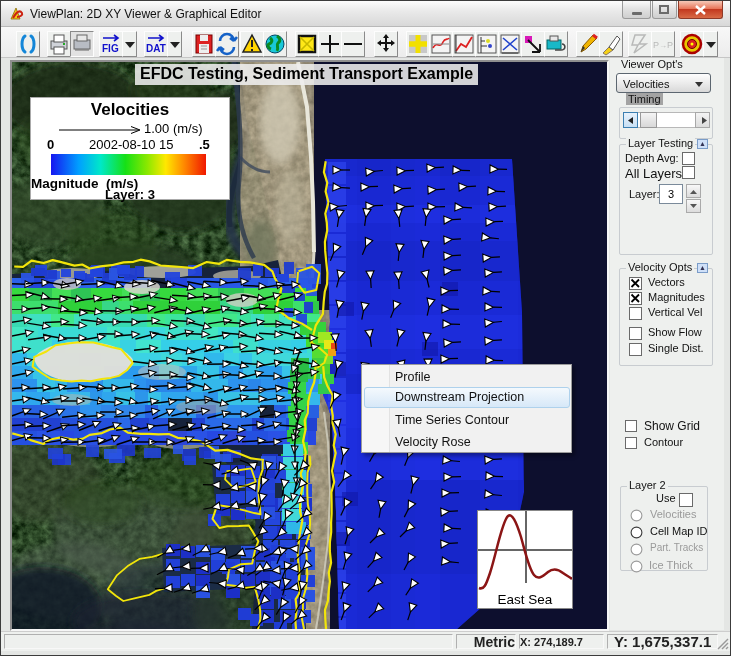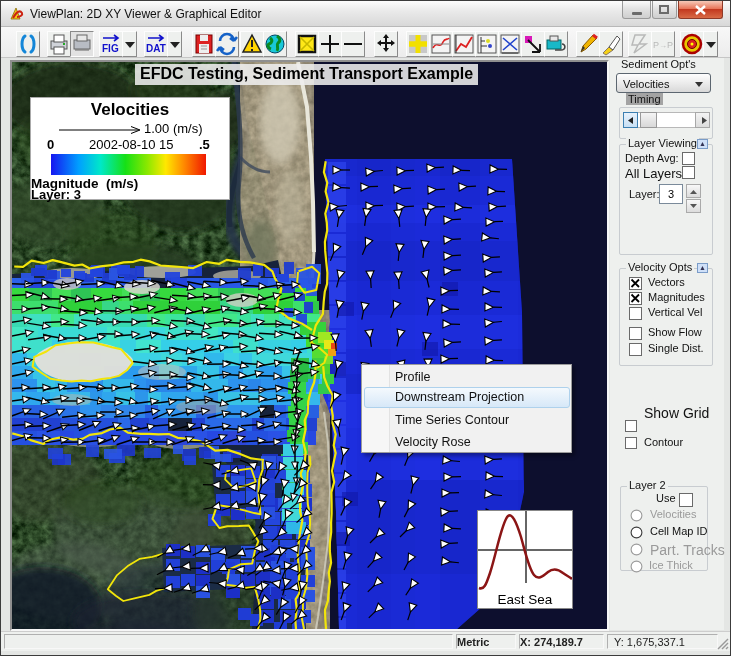--- a/index.html
+++ b/index.html
@@ -1176,54 +1176,54 @@
 <svg width="198" height="18" style="position:absolute;left:0;top:23px">
         <path d="M28,9 H107" stroke="#000" fill="none"></path>
         <path d="M100,5.5 L109,9 L100,12.5" fill="none" stroke="#000"></path>
       </svg>
 <div style="position:absolute;left:113px;top:23px;font-size:13px">1.00 (m/s)</div>
 <div style="position:absolute;left:16px;top:39px;font-size:13px;font-weight:bold">0</div>
 <div style="position:absolute;left:58px;top:39px;font-size:13px">2002-08-10 15</div>
 <div style="position:absolute;left:168px;top:39px;font-size:13px;font-weight:bold">.5</div>
 <div style="position:absolute;left:20px;top:56px;width:155px;height:21px;background:linear-gradient(90deg,#1616f0,#00a0ff 18%,#00e8c8 32%,#16e016 48%,#8ae800 62%,#ffe800 74%,#ff8800 86%,#f01800)"></div>
 <div style="position:absolute;left:0;top:78px;width:100%;text-align:left;font-weight:bold;font-size:13.5px">Magnitude&nbsp;&nbsp;(m/s)</div>
-<div style="position:absolute;left:0;top:89px;width:100%;font-weight:bold;font-size:13px">Layer: 3</div>
+<div style="position:absolute;left:0;top:89px;width:100%;text-align:center;font-weight:bold;font-size:13px">Layer: 3</div>
 </div><div class="abs" style="left:349px;top:302px;width:211px;height:89px;background:#f1f1f1;border:1px solid #9b9b9b;box-shadow:3px 3px 4px rgba(0,0,0,0.35)">
 <div style="position:absolute;left:0;top:0;width:28px;height:100%;background:#f6f6f6;border-right:1px solid #e2e2e2"></div>
 <div style="position:absolute;left:33px;top:5px;font-size:12.5px;color:#111">Profile</div>
 <div style="position:absolute;left:2px;top:22px;width:206px;height:21px;background:linear-gradient(#f4f9fd,#d7e8f8);border:1px solid #aed1ec;border-radius:3px"></div>
 <div style="position:absolute;left:33px;top:25px;font-size:12.5px;color:#111">Downstream Projection</div>
 <div style="position:absolute;left:33px;top:48px;font-size:12.5px;color:#111">Time Series Contour</div>
 <div style="position:absolute;left:33px;top:70px;font-size:12.5px;color:#111">Velocity Rose</div>
 </div><div class="abs" style="left:465px;top:448px;width:96px;height:99px;background:#fff;border:1px solid #888">
 <svg width="94" height="97">
         <path d="M0,39 H94 M48,0 V72" stroke="#666" stroke-width="2" fill="none"></path>
 <path d="M1,77 C6,79 8,74 12,62 C18,44 24,10 30,5 C34,2 38,10 43,26 C48,44 51,58 56,64 C60,69 64,66 70,61 C75,57 80,58 85,62 C89,65 92,66 94,68" fill="none" stroke="#8b1515" stroke-width="2.5"></path>
       </svg>
 <div style="position:absolute;left:0;top:81px;width:100%;text-align:center;font-size:13.5px">East Sea</div>
 </div></div>
 <div class="abs" style="left:610px;top:58px;width:114px;height:572px;background:#eef0ee"></div>
-<div class="abs" style="left:621px;top:58px;font-size:11px;color:#111">Sediment Opt's</div>
+<div class="abs" style="left:621px;top:58px;font-size:11px;color:#111">Viewer Opt's</div>
 <div class="abs" style="left:616px;top:73px;width:95px;height:20px;background:linear-gradient(#fefefe,#e8e8e8 60%,#d8d8d8);border:1px solid #5c6670;border-radius:3px;font-size:11px;color:#111;padding:4px 0 0 6px">Velocities<svg width="8" height="5" style="position:absolute;right:7px;top:8px">
       <path d="M0,0 L8,0 L4,5 Z" fill="#333"></path>
     </svg></div>
 <div class="abs" style="left:619px;top:107px;width:94px;height:32px;border:1px solid #c8ccd0;border-radius:2px"></div>
 <div class="abs" style="left:626px;top:93px;background:#a3a3a3;padding:0 2px;font-size:11px;color:#111">Timing</div>
 <div class="abs" style="left:623px;top:112px;width:87px;height:16px;background:#fff;border:1px solid #b8b8b8"></div>
 <div class="abs" style="left:623px;top:112px;width:15px;height:16px;background:linear-gradient(#e8f2fc,#c8e0f4);border:1px solid #3c7fb1"></div>
 <svg class="abs" style="left:628px;top:117px" width="6" height="7">
     <path d="M5,0 L5,7 L0,3.5 Z" fill="#222"></path>
   </svg>
 <div class="abs" style="left:640px;top:112px;width:17px;height:16px;background:linear-gradient(#f4f4f4,#d8d8d8);border:1px solid #999"></div>
 <div class="abs" style="left:695px;top:112px;width:15px;height:16px;background:linear-gradient(#f4f4f4,#dcdcdc);border:1px solid #a8a8a8"></div>
 <svg class="abs" style="left:701px;top:117px" width="6" height="7">
     <path d="M1,0 L1,7 L6,3.5 Z" fill="#444"></path>
   </svg>
 <div class="abs" style="left:619px;top:144px;width:94px;height:111px;border:1px solid #c8ccd0;border-radius:2px"></div>
-<div class="abs" style="left:626px;top:137px;background:#eef0ee;padding:0 2px;font-size:11px;color:#111">Layer Viewing</div>
+<div class="abs" style="left:626px;top:137px;background:#eef0ee;padding:0 2px;font-size:11px;color:#111">Layer Testing</div>
 <div class="abs" style="left:697px;top:139px;width:11px;height:10px;background:#cfe0f8;border:1px solid #7a9cc8;font-size:7px;line-height:8px;text-align:center;color:#335">▲</div>
 <div class="abs" style="left:625px;top:152px;width:54px;font-size:11px;color:#111">Depth Avg:</div>
 <svg class="abs" style="left:682px;top:152px" width="13" height="13">
     <rect x="0.5" y="0.5" width="12" height="12" fill="#fff" stroke="#6a6a6a"></rect>
   </svg>
 <div class="abs" style="left:625px;top:166px;width:54px;text-align:right;font-size:13px;color:#111">All Layers:</div>
 <svg class="abs" style="left:682px;top:166px" width="13" height="13">
     <rect x="0.5" y="0.5" width="12" height="12" fill="#fff" stroke="#6a6a6a"></rect>
   </svg>
 <div class="abs" style="left:629px;top:188px;font-size:11px;color:#111">Layer:</div>
@@ -1257,21 +1257,21 @@
     <rect x="0.5" y="0.5" width="12" height="12" fill="#fff" stroke="#6a6a6a"></rect>
   </svg>
 <div class="abs" style="left:648px;top:326px;font-size:11px;color:#111">Show Flow</div>
 <svg class="abs" style="left:629px;top:343px" width="13" height="13">
     <rect x="0.5" y="0.5" width="12" height="12" fill="#fff" stroke="#6a6a6a"></rect>
   </svg>
 <div class="abs" style="left:648px;top:342px;font-size:11px;color:#111">Single Dist.</div>
 <svg class="abs" style="left:625px;top:420px" width="12" height="12">
     <rect x="0.5" y="0.5" width="11" height="11" fill="#fff" stroke="#6a6a6a"></rect>
   </svg>
-<div class="abs" style="left:644px;top:405px;font-size:14px;color:#111">Show Grid</div>
+<div class="abs" style="left:644px;top:419px;font-size:12px;color:#111">Show Grid</div>
 <svg class="abs" style="left:625px;top:437px" width="12" height="12">
     <rect x="0.5" y="0.5" width="11" height="11" fill="#fff" stroke="#6a6a6a"></rect>
   </svg>
 <div class="abs" style="left:644px;top:436px;font-size:11px;color:#111">Contour</div>
 <div class="abs" style="left:620px;top:486px;width:88px;height:85px;border-top:1px solid #c8ccd0;border-left:1px solid #c8ccd0;border-right:1px solid #c8ccd0;border-bottom:1px solid #c8ccd0;border-radius:2px"></div>
 <div class="abs" style="left:627px;top:479px;background:#eef0ee;padding:0 2px;font-size:11px;color:#111">Layer 2</div>
 <div class="abs" style="left:656px;top:492px;font-size:11px;color:#111">Use</div>
 <svg class="abs" style="left:679px;top:493px" width="14" height="14">
     <rect x="0.5" y="0.5" width="13" height="13" fill="#fff" stroke="#6a6a6a"></rect>
   </svg>
@@ -1279,26 +1279,26 @@
     <circle cx="6.5" cy="6.5" r="5.4" fill="#fff" stroke="#9a9a9a" stroke-width="1.1"></circle>
   </svg>
 <div class="abs" style="left:650px;top:508px;font-size:11px;color:#9a9a9a">Velocities</div>
 <svg class="abs" style="left:630px;top:526px" width="13" height="13">
     <circle cx="6.5" cy="6.5" r="5.4" fill="#fff" stroke="#3a3a3a" stroke-width="1.1"></circle>
   </svg>
 <div class="abs" style="left:650px;top:525px;font-size:11px;color:#111">Cell Map ID</div>
 <svg class="abs" style="left:630px;top:543px" width="13" height="13">
     <circle cx="6.5" cy="6.5" r="5.4" fill="#fff" stroke="#9a9a9a" stroke-width="1.1"></circle>
   </svg>
-<div class="abs" style="left:650px;top:542px;font-size:14px;color:#9a9a9a">Part. Tracks</div>
+<div class="abs" style="left:650px;top:542px;font-size:10px;color:#9a9a9a">Part. Tracks</div>
 <svg class="abs" style="left:630px;top:560px" width="13" height="13">
     <circle cx="6.5" cy="6.5" r="5.4" fill="#fff" stroke="#9a9a9a" stroke-width="1.1"></circle>
   </svg>
 <div class="abs" style="left:649px;top:559px;font-size:11px;color:#9a9a9a">Ice Thick</div>
 <div class="abs" style="left:1px;top:631px;width:729px;height:20px;background:#eef0ee;border-top:1px solid #cdcdcd"></div>
 <div class="abs" style="left:4px;top:634px;width:449px;height:15px;border:1px solid;border-color:#b0b0b0 #f8f8f8 #f8f8f8 #b0b0b0;font-size:11px;font-weight:bold;color:#222;padding-left:6px;line-height:14px"></div>
-<div class="abs" style="left:456px;top:634px;width:60px;height:15px;border:1px solid;border-color:#b0b0b0 #f8f8f8 #f8f8f8 #b0b0b0;font-size:11px;font-weight:bold;color:#222;text-align:left;line-height:14px">Metric</div>
+<div class="abs" style="left:456px;top:634px;width:60px;height:15px;border:1px solid;border-color:#b0b0b0 #f8f8f8 #f8f8f8 #b0b0b0;font-size:14px;font-weight:bold;color:#222;text-align:right;line-height:14px">Metric</div>
 <div class="abs" style="left:519px;top:634px;width:85px;height:15px;border:1px solid;border-color:#b0b0b0 #f8f8f8 #f8f8f8 #b0b0b0;font-size:11px;font-weight:bold;color:#222;padding-left:0;line-height:14px">X: 274,189.7</div>
-<div class="abs" style="left:607px;top:634px;width:111px;height:15px;border:1px solid;border-color:#b0b0b0 #f8f8f8 #f8f8f8 #b0b0b0;font-size:11px;font-weight:normal;color:#222;padding-left:6px;line-height:14px">Y: 1,675,337.1</div>
+<div class="abs" style="left:607px;top:634px;width:111px;height:15px;border:1px solid;border-color:#b0b0b0 #f8f8f8 #f8f8f8 #b0b0b0;font-size:15px;font-weight:bold;color:#222;padding-left:6px;line-height:14px">Y: 1,675,337.1</div>
 <svg class="abs" style="left:714px;top:635px" width="15" height="15">
     <path d="M12,14 L14,12" stroke="#9a9a9a" stroke-width="1.5"></path>
     <path d="M8,14 L14,8" stroke="#9a9a9a" stroke-width="1.5"></path>
     <path d="M4,14 L14,4" stroke="#9a9a9a" stroke-width="1.5"></path>
   </svg>
 </body></html>

